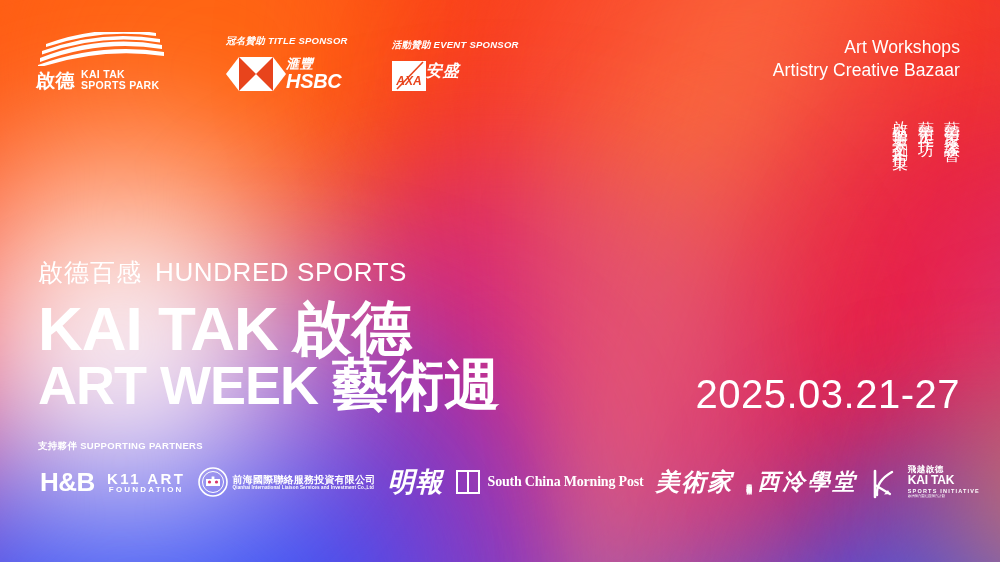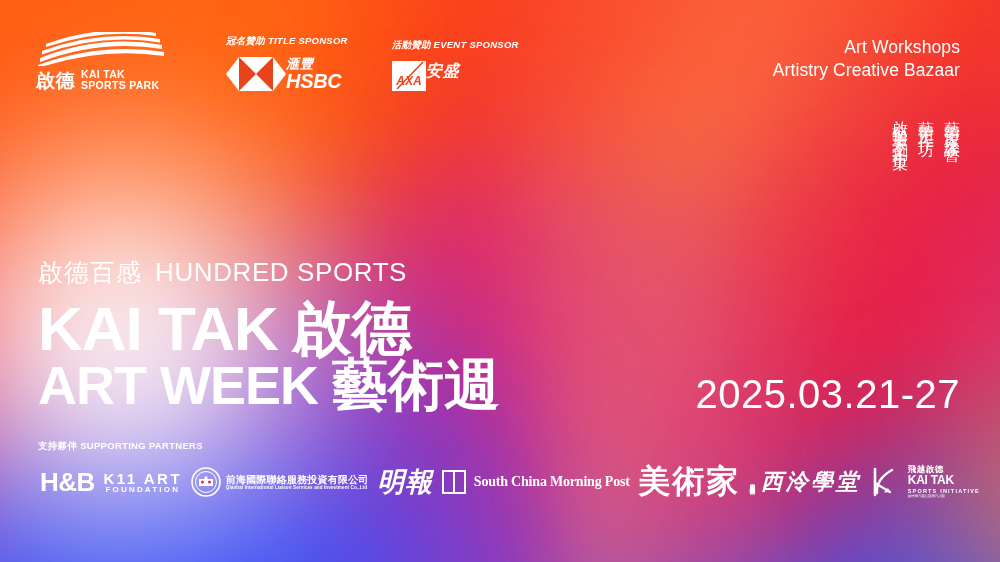--- a/index.html
+++ b/index.html
@@ -241,39 +241,40 @@
   .scmp-mark{ width:24px; height:24px; display:block; }
   .scmp-txt{
     font-family:Liberation Serif, serif;
     font-size:14px; font-weight:700; color:#fff; letter-spacing:-.2px;
     white-space:nowrap;
   }
 
   
   .artistmag{
     font-family:"DejaVu Serif", serif;
-    font-size:32px; font-weight:700; color:#fff; letter-spacing:2px;
+    font-size:24px; font-weight:700; color:#fff; letter-spacing:2px;
+    font-style:italic;
   }
 
   
   .xiling{ display:flex; align-items:center; gap:5px; }
   .xiling-side{
     font-family:"DejaVu Sans", sans-serif;
     font-size:5.5px; font-weight:600; color:#fff;
     writing-mode:vertical-rl; text-orientation:upright; line-height:1.3;
     letter-spacing:1px;
   }
   .xiling-main{
     font-family:"DejaVu Serif", serif;
     font-size:22px; font-weight:700; color:#fff; letter-spacing:3px;
     font-style:italic;
   }
 
   
-  .ktsi{ display:flex; align-items:center; gap:12px; }
+  .ktsi{ display:flex; align-items:flex-end; gap:12px; }
   .ktsi-mark{ width:26px; height:30px; display:block; }
   .ktsi-txt{ line-height:1.1; }
   .ktsi-cn{
     font-family:"DejaVu Sans", sans-serif;
     font-size:8.5px; font-weight:700; color:#fff; letter-spacing:.5px; display:block;
   }
   .ktsi-en{
     font-size:12px; font-weight:800; color:#fff; letter-spacing:-.2px; display:block;
   }
   .ktsi-sub{

